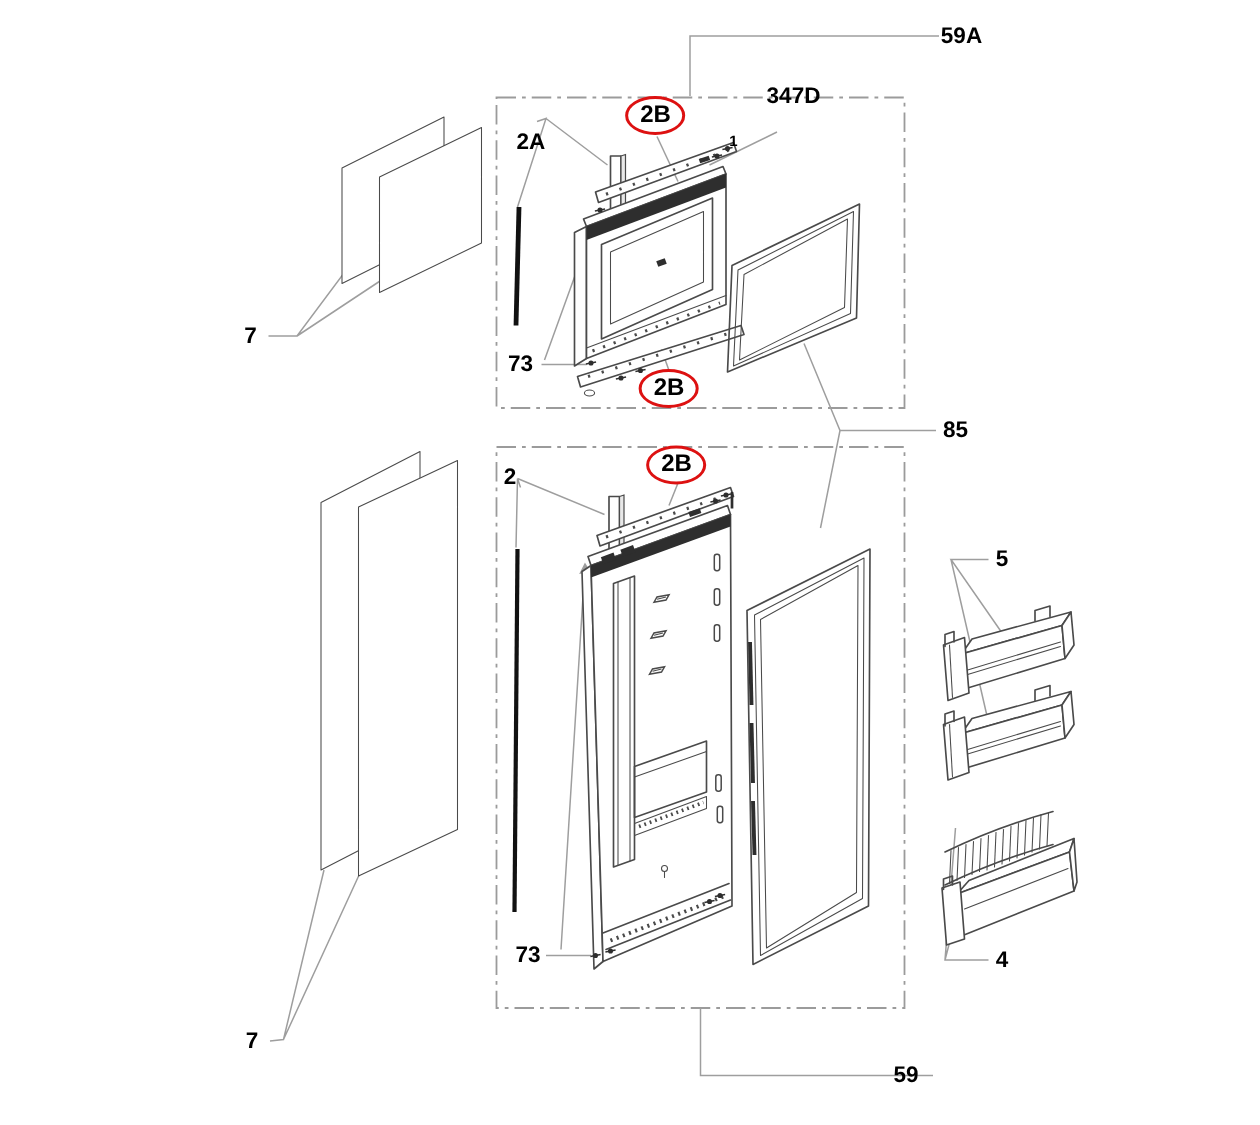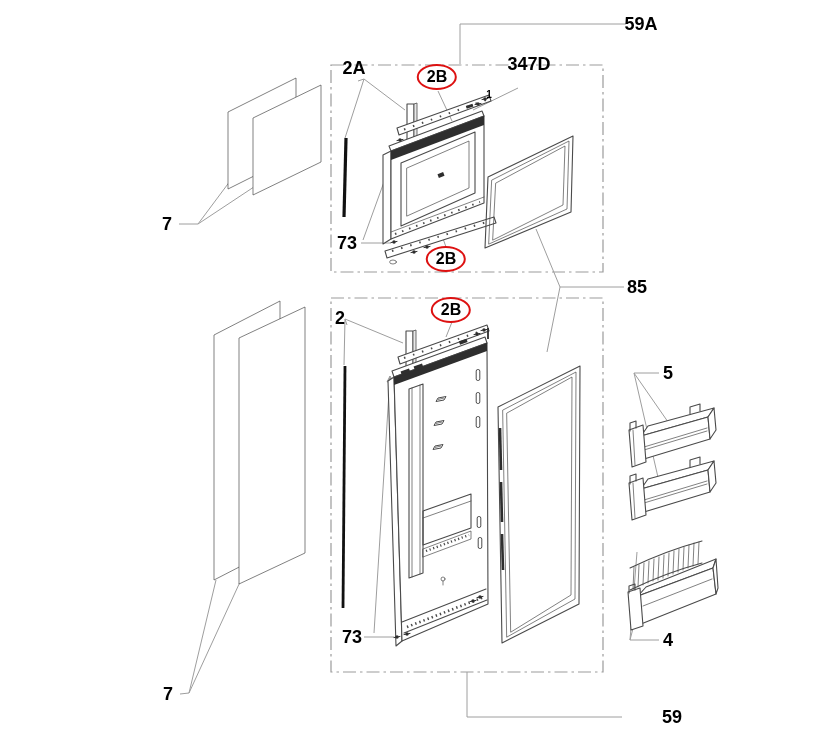--- a/index.html
+++ b/index.html
@@ -1,19 +1,19 @@
 <!DOCTYPE html>
 <html style="--accent: #dd1111;"><head>
 <meta charset="utf-8">
 <style>
   html,body{margin:0;padding:0;background:#ffffff;}
   .stage{position:relative;width:840px;height:750px;background:#fff;overflow:hidden;
          font-family:"Liberation Sans",sans-serif;}
   .stage svg{position:absolute;left:0;top:0;}
-  .lbl{position:absolute;transform:translate(-50%,-50%);font-weight:bold;font-size:18px;
+  .lbl{position:absolute;transform:translate(-50%,-50%);font-weight:bold;font-size:15px;
        color:#000;white-space:nowrap;line-height:1;}
   .lbl.small{font-size:10px;}
   .circled{border:2.5px solid var(--accent,#dd1111);border-radius:50%;
            padding:3px 8px;font-size:16px;background:transparent;}
   
   .dashbox{fill:none;stroke:#9b9b9b;stroke-width:1.2;stroke-dasharray:13 4 2.5 4;}
   .leader{fill:none;stroke:#9e9e9e;stroke-width:1;}
   .ln{fill:none;stroke:#4a4a4a;stroke-width:1.1;stroke-linejoin:round;stroke-linecap:round;}
   .lnw{fill:#ffffff;stroke:#4a4a4a;stroke-width:1.1;stroke-linejoin:round;}
   .thin{stroke-width:0.7;}
@@ -229,29 +229,29 @@
     <polygon class="lnw" points="638,596 646,587 716,559 713,568"></polygon>
     <polygon class="lnw" points="638,596 713,568 716,594 641,624"></polygon>
     <polygon class="lnw" points="713,568 716,559 718,588 716,594"></polygon>
     <line class="ln thin" x1="643" y1="606" x2="712" y2="579"></line>
     <polygon class="lnw" points="628,592 640,588 643,626 631,630"></polygon>
     <polyline class="ln" points="629,593 629,586 635,584 635,590"></polyline>
   </g>
 </svg>
 
 <span class="lbl" style="left:641px;top:24px">59A</span>
-<span class="lbl" style="left:354px;top:68px">2A</span>
+<span class="lbl" style="left:354px;top:95px">2A</span>
 <span class="lbl circled" style="left:437px;top:77px">2B</span>
 <span class="lbl" style="left:529px;top:64px">347D</span>
 <span class="lbl small" style="left:489px;top:95px">1</span>
 <span class="lbl" style="left:347px;top:243px">73</span>
 <span class="lbl circled" style="left:446px;top:259px">2B</span>
 <span class="lbl" style="left:637px;top:287px">85</span>
 <span class="lbl" style="left:167px;top:224px">7</span>
 <span class="lbl" style="left:340px;top:318px">2</span>
 <span class="lbl circled" style="left:451px;top:310px">2B</span>
 <span class="lbl" style="left:668px;top:373px">5</span>
 <span class="lbl" style="left:668px;top:640px">4</span>
 <span class="lbl" style="left:352px;top:637px">73</span>
 <span class="lbl" style="left:168px;top:694px">7</span>
-<span class="lbl" style="left:672px;top:717px">59</span>
+<span class="lbl" style="left:604px;top:717px">59</span>
 
 </div>
 
 </body></html>

